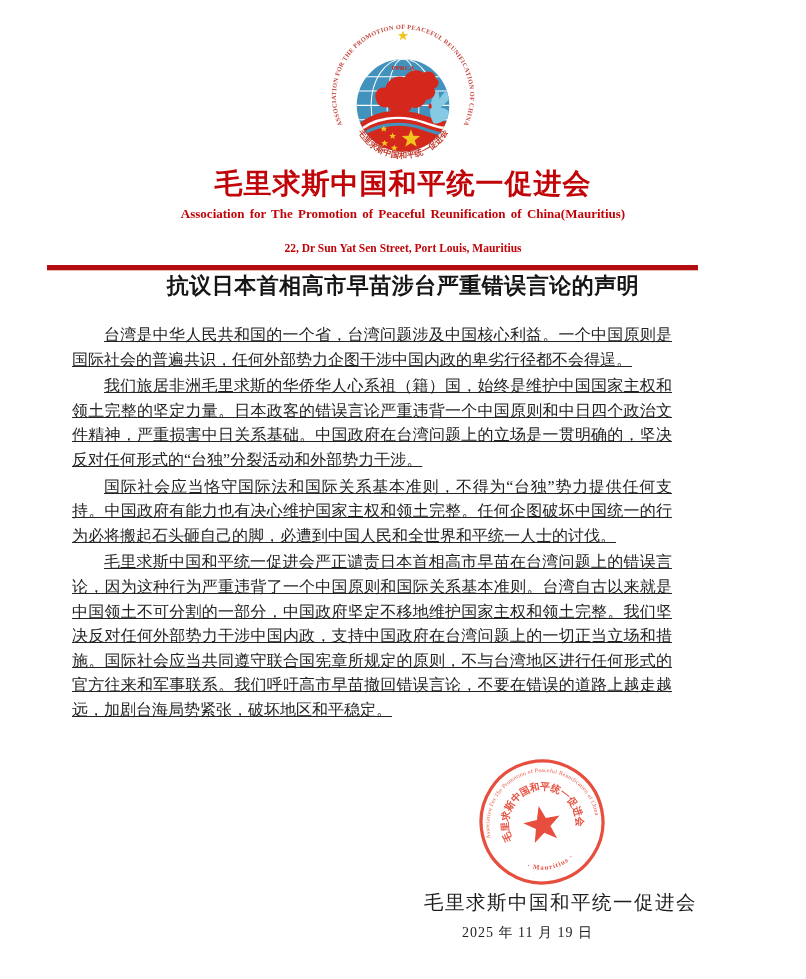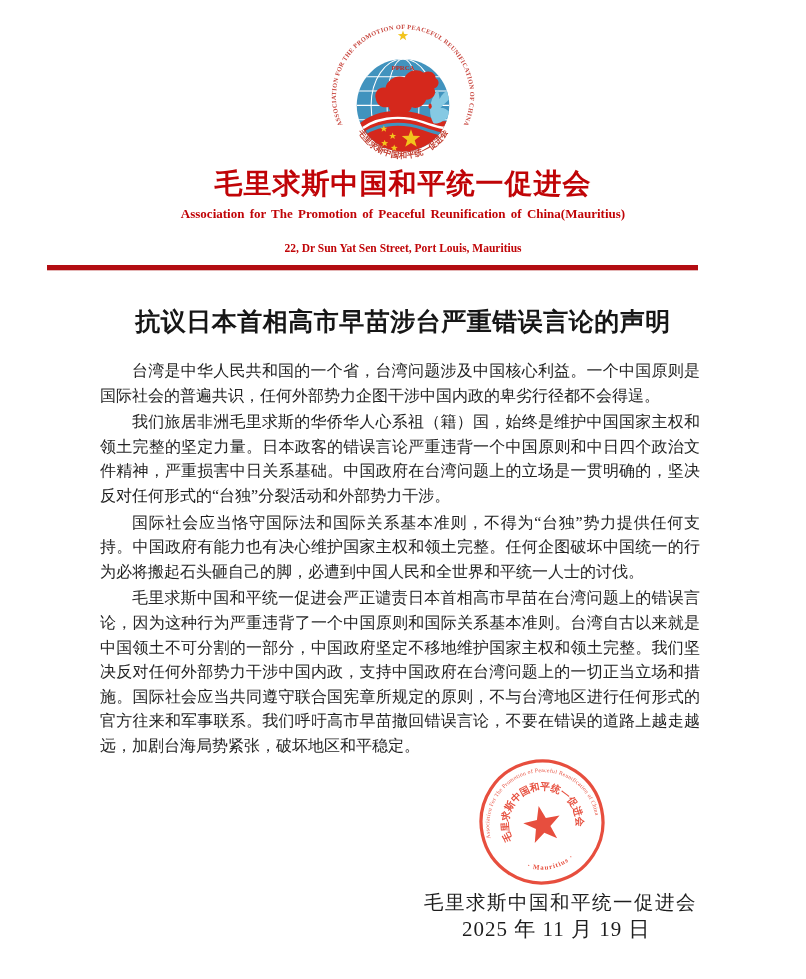--- a/index.html
+++ b/index.html
@@ -40,53 +40,53 @@
   }
   .divider {
     margin-top:10px;
     margin-left:47px;
     width:651px; height:6px;
     background:#b30d12;
     border-bottom:1px solid #e4b5b5;
   }
   
   .doc-title {
-    margin-top:36px;
     text-align:center;
     font-weight:bold;
-    font-size:25px; line-height:30px;
+    font-size:22px; line-height:30px;
     color:#161616;
     letter-spacing:0.5px;
   }
   .doc-body {
-    margin:22px 100px 0 100px;
+    margin:22px 100px 0 72px;
     width:600px;
     font-size:16px;
     line-height:24.6px;
     text-align:justify;
     color:#232323;
+    text-decoration:underline;
   }
   .doc-body p { text-indent:2em; margin-bottom:2px; }
   
   .footer { position:absolute; left:0; top:745px; width:806px; height:234px; }
   .seal {
     position:absolute; left:477px; top:12px;
     width:130px; height:130px;
     transform:rotate(-12deg);
     opacity:0.92;
   }
   .seal svg { display:block; width:100%; height:100%; }
   .signature {
     position:absolute; left:424px; top:144px;
     font-size:19.5px; letter-spacing:1.5px;
     color:#1d1d1d;
   }
   .date-line {
-    position:absolute; left:462px; top:170px;
-    font-size:21px; letter-spacing:1px;
+    position:absolute; left:462px; top:179px;
+    font-size:14px; letter-spacing:1px;
     color:#1d1d1d;
   }
 </style>
 </head>
 <body>
 
 <div class="page">
 
   <div class="logo-wrap">
     <svg viewBox="0 0 200 178" xmlns="http://www.w3.org/2000/svg">

